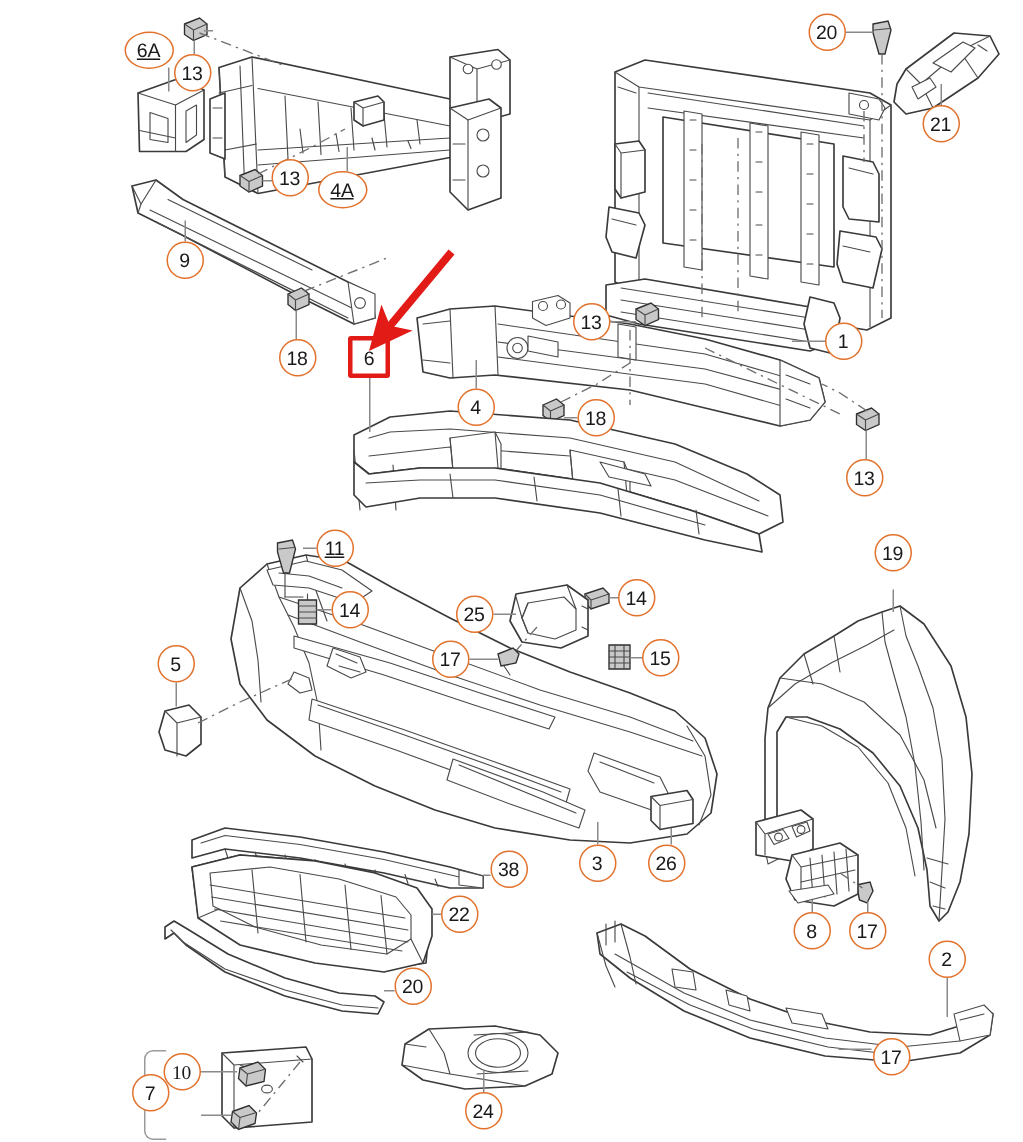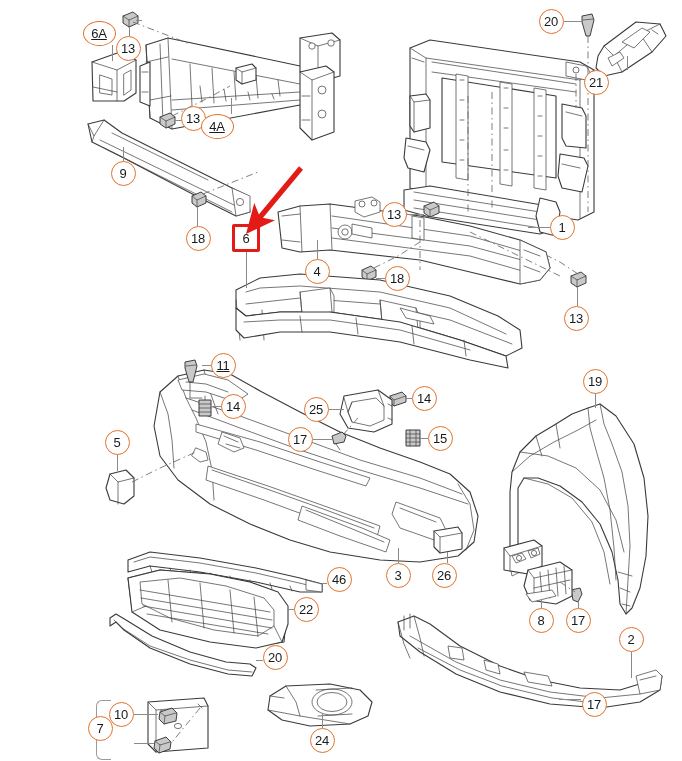--- a/index.html
+++ b/index.html
@@ -505,47 +505,47 @@
         <path d="M0,0.4 L5.6,3 L0,5.6 L1.4,3 Z" fill="#e21b17"></path>
       </marker>
     </defs>
     <line x1="301" y1="168" x2="256" y2="222" stroke="#e21b17" stroke-width="5.2" marker-end="url(#ahead)" stroke-linecap="butt"></line>
   </svg>
 
   <div id="callout-layer">
       <div class="callout oval" style="left: 99px; top: 33px;">6A</div>
       <div class="callout circle" style="left: 128px; top: 48px;">13</div>
       <div class="callout circle" style="left: 193px; top: 118px;">13</div>
-      <div class="callout oval" style="left: 217px; top: 126px;">4A</div>
+      <div class="callout oval" style="left: 228px; top: 126px;">4A</div>
       <div class="callout circle" style="left: 123px; top: 173px;">9</div>
       <div class="callout circle" style="left: 198px; top: 238px;">18</div>
       <div class="callout square-hl" style="left: 246px; top: 238px;">6</div>
       <div class="callout circle" style="left: 317px; top: 271px;">4</div>
       <div class="callout circle" style="left: 397px; top: 278px;">18</div>
       <div class="callout circle" style="left: 394px; top: 214px;">13</div>
       <div class="callout circle" style="left: 576px; top: 318px;">13</div>
       <div class="callout circle" style="left: 562px; top: 227px;">1</div>
       <div class="callout circle" style="left: 551px; top: 21px;">20</div>
-      <div class="callout circle" style="left: 596px; top: 82px;">21</div>
+      <div class="callout circle" style="left: 627px; top: 82px;">21</div>
       <div class="callout circle" style="left: 223px; top: 365px; text-decoration: underline;">11</div>
       <div class="callout circle" style="left: 233px; top: 406px;">14</div>
       <div class="callout circle" style="left: 117px; top: 442px;">5</div>
       <div class="callout circle" style="left: 316px; top: 409px;">25</div>
       <div class="callout circle" style="left: 424px; top: 398px;">14</div>
       <div class="callout circle" style="left: 300px; top: 439px;">17</div>
       <div class="callout circle" style="left: 440px; top: 438px;">15</div>
       <div class="callout circle" style="left: 398px; top: 575px;">3</div>
       <div class="callout circle" style="left: 444px; top: 575px;">26</div>
-      <div class="callout circle" style="left: 595px; top: 381px;">19</div>
+      <div class="callout circle" style="left: 595px; top: 368px;">19</div>
       <div class="callout circle" style="left: 541px; top: 620px;">8</div>
       <div class="callout circle" style="left: 578px; top: 620px;">17</div>
       <div class="callout circle" style="left: 631px; top: 639px;">2</div>
       <div class="callout circle" style="left: 594px; top: 704px;">17</div>
-      <div class="callout circle" style="left: 339px; top: 579px;">46</div>
+      <div class="callout circle" style="left: 339px; top: 579px;">38</div>
       <div class="callout circle" style="left: 306px; top: 609px;">22</div>
       <div class="callout circle" style="left: 275px; top: 657px;">20</div>
       <div class="callout circle" style="left: 322px; top: 740px;">24</div>
-      <div class="callout circle" style="left: 121px; top: 714px;">10</div>
+      <div class="callout circle" style="left: 121px; top: 714px; font-family: Liberation Serif, serif;">10</div>
       <div class="callout circle" style="left: 100px; top: 728px;">7</div>
       <div class="callout circle" style="left: 121px; top: 778px;">12</div>
     </div>
 
 </div>
 
 </body></html>

